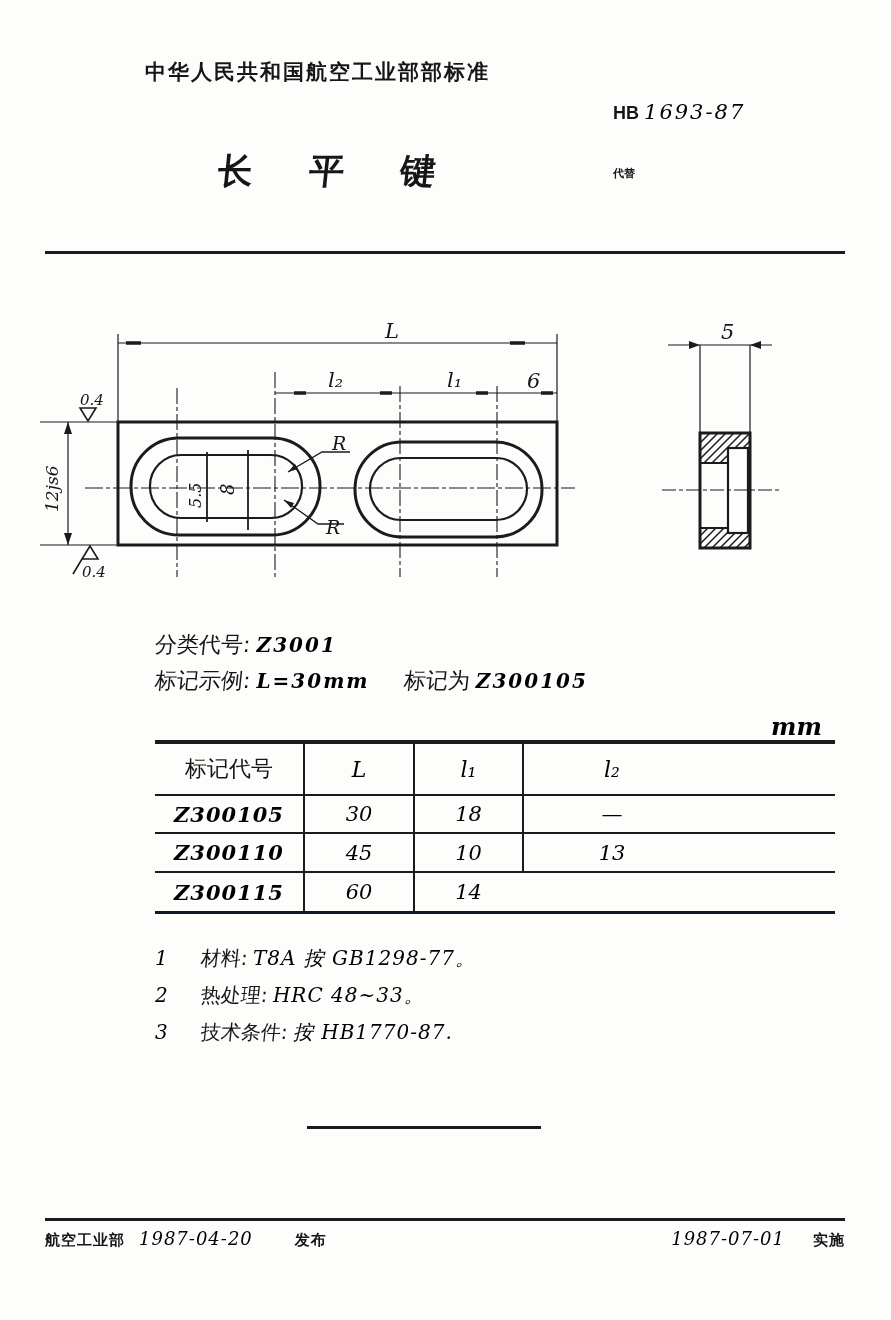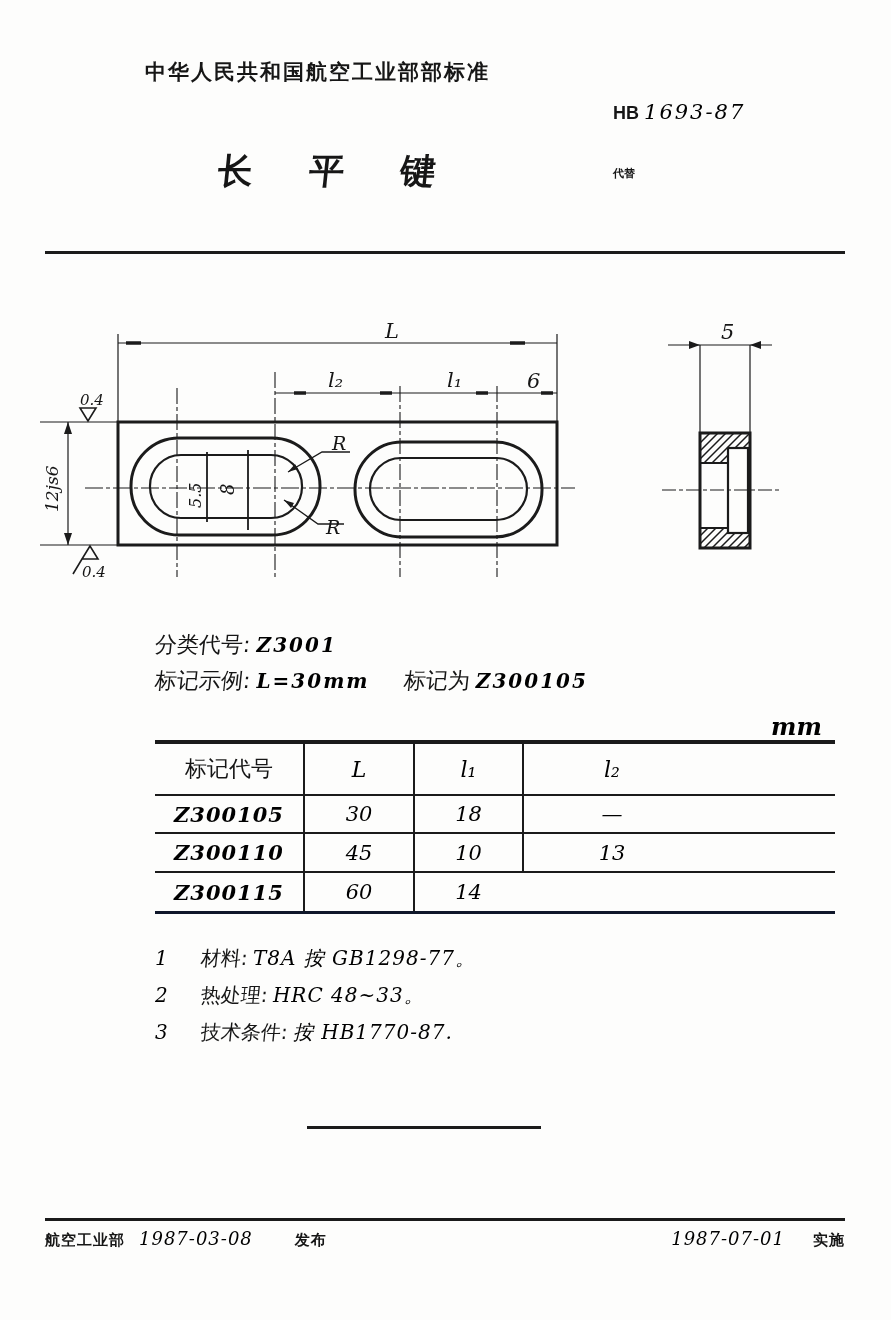--- a/index.html
+++ b/index.html
@@ -176,21 +176,21 @@
     <span class="hand-cjk">技术条件:</span>
     <span class="hand">按 HB1770-87.</span>
   </div>
 
   <div class="abs rule" style="left:307px;top:1126px;width:234px;height:3px;"></div>
 
   <div class="abs rule" style="left:45px;top:1218px;width:800px;height:3px;"></div>
   <div class="abs footer">
     <div class="fgroup">
       <span class="print">航空工业部</span>
-      <span class="hand">1987-03-08</span>
+      <span class="hand">1987-04-20</span>
       <span class="print" style="margin-left:28px;">发布</span>
     </div>
     <div class="fgroup">
       <span class="hand">1987-07-01</span>
       <span class="print" style="margin-left:14px;">实施</span>
     </div>
   </div>
 
 </div>
 

